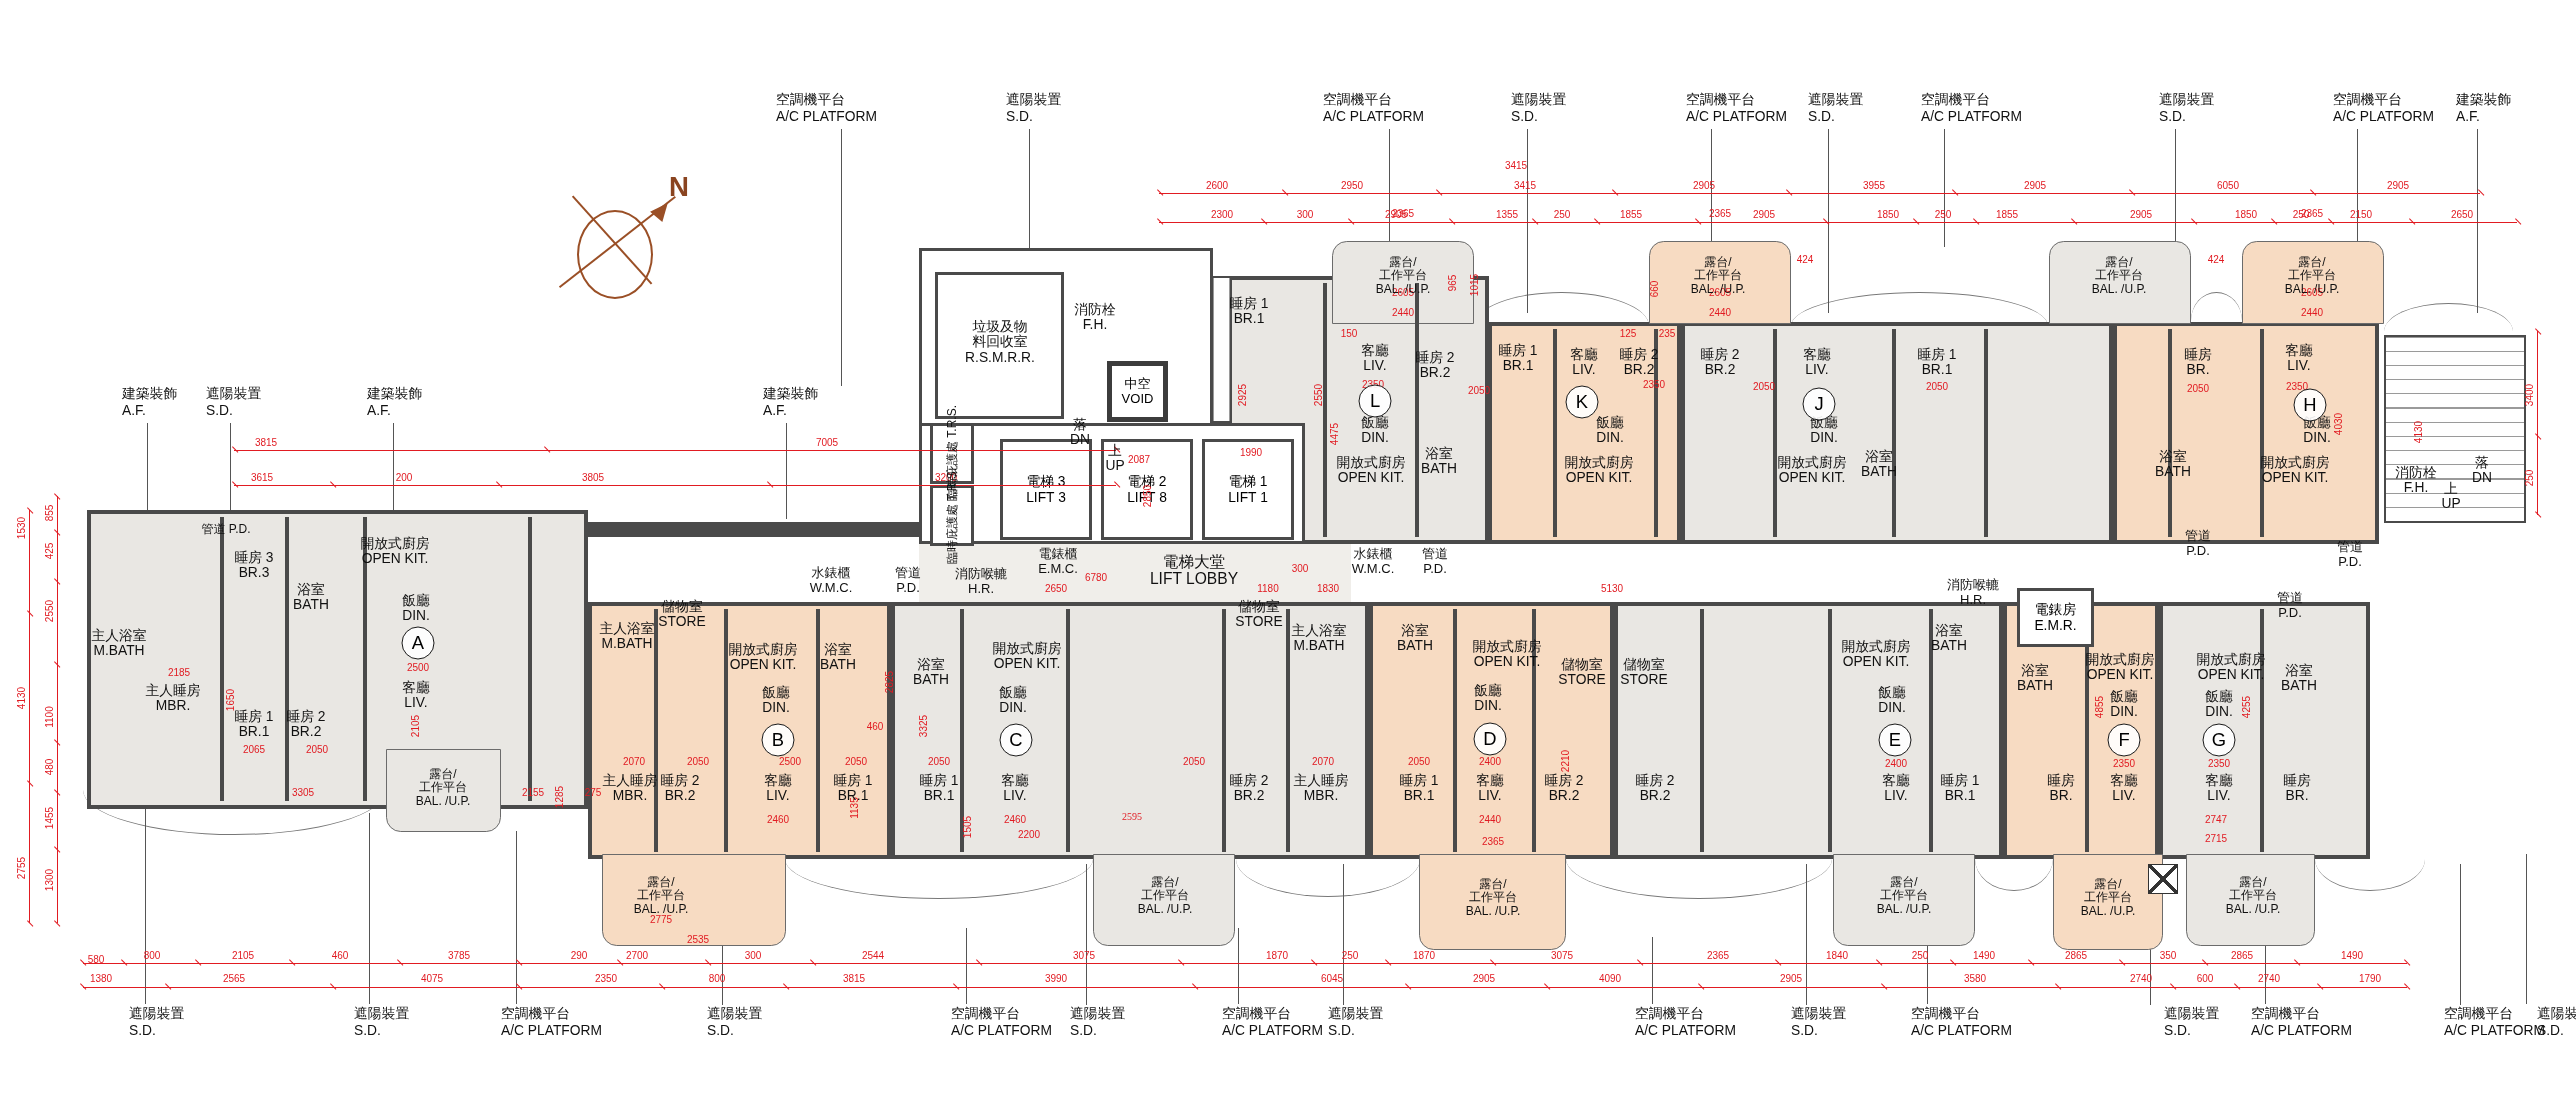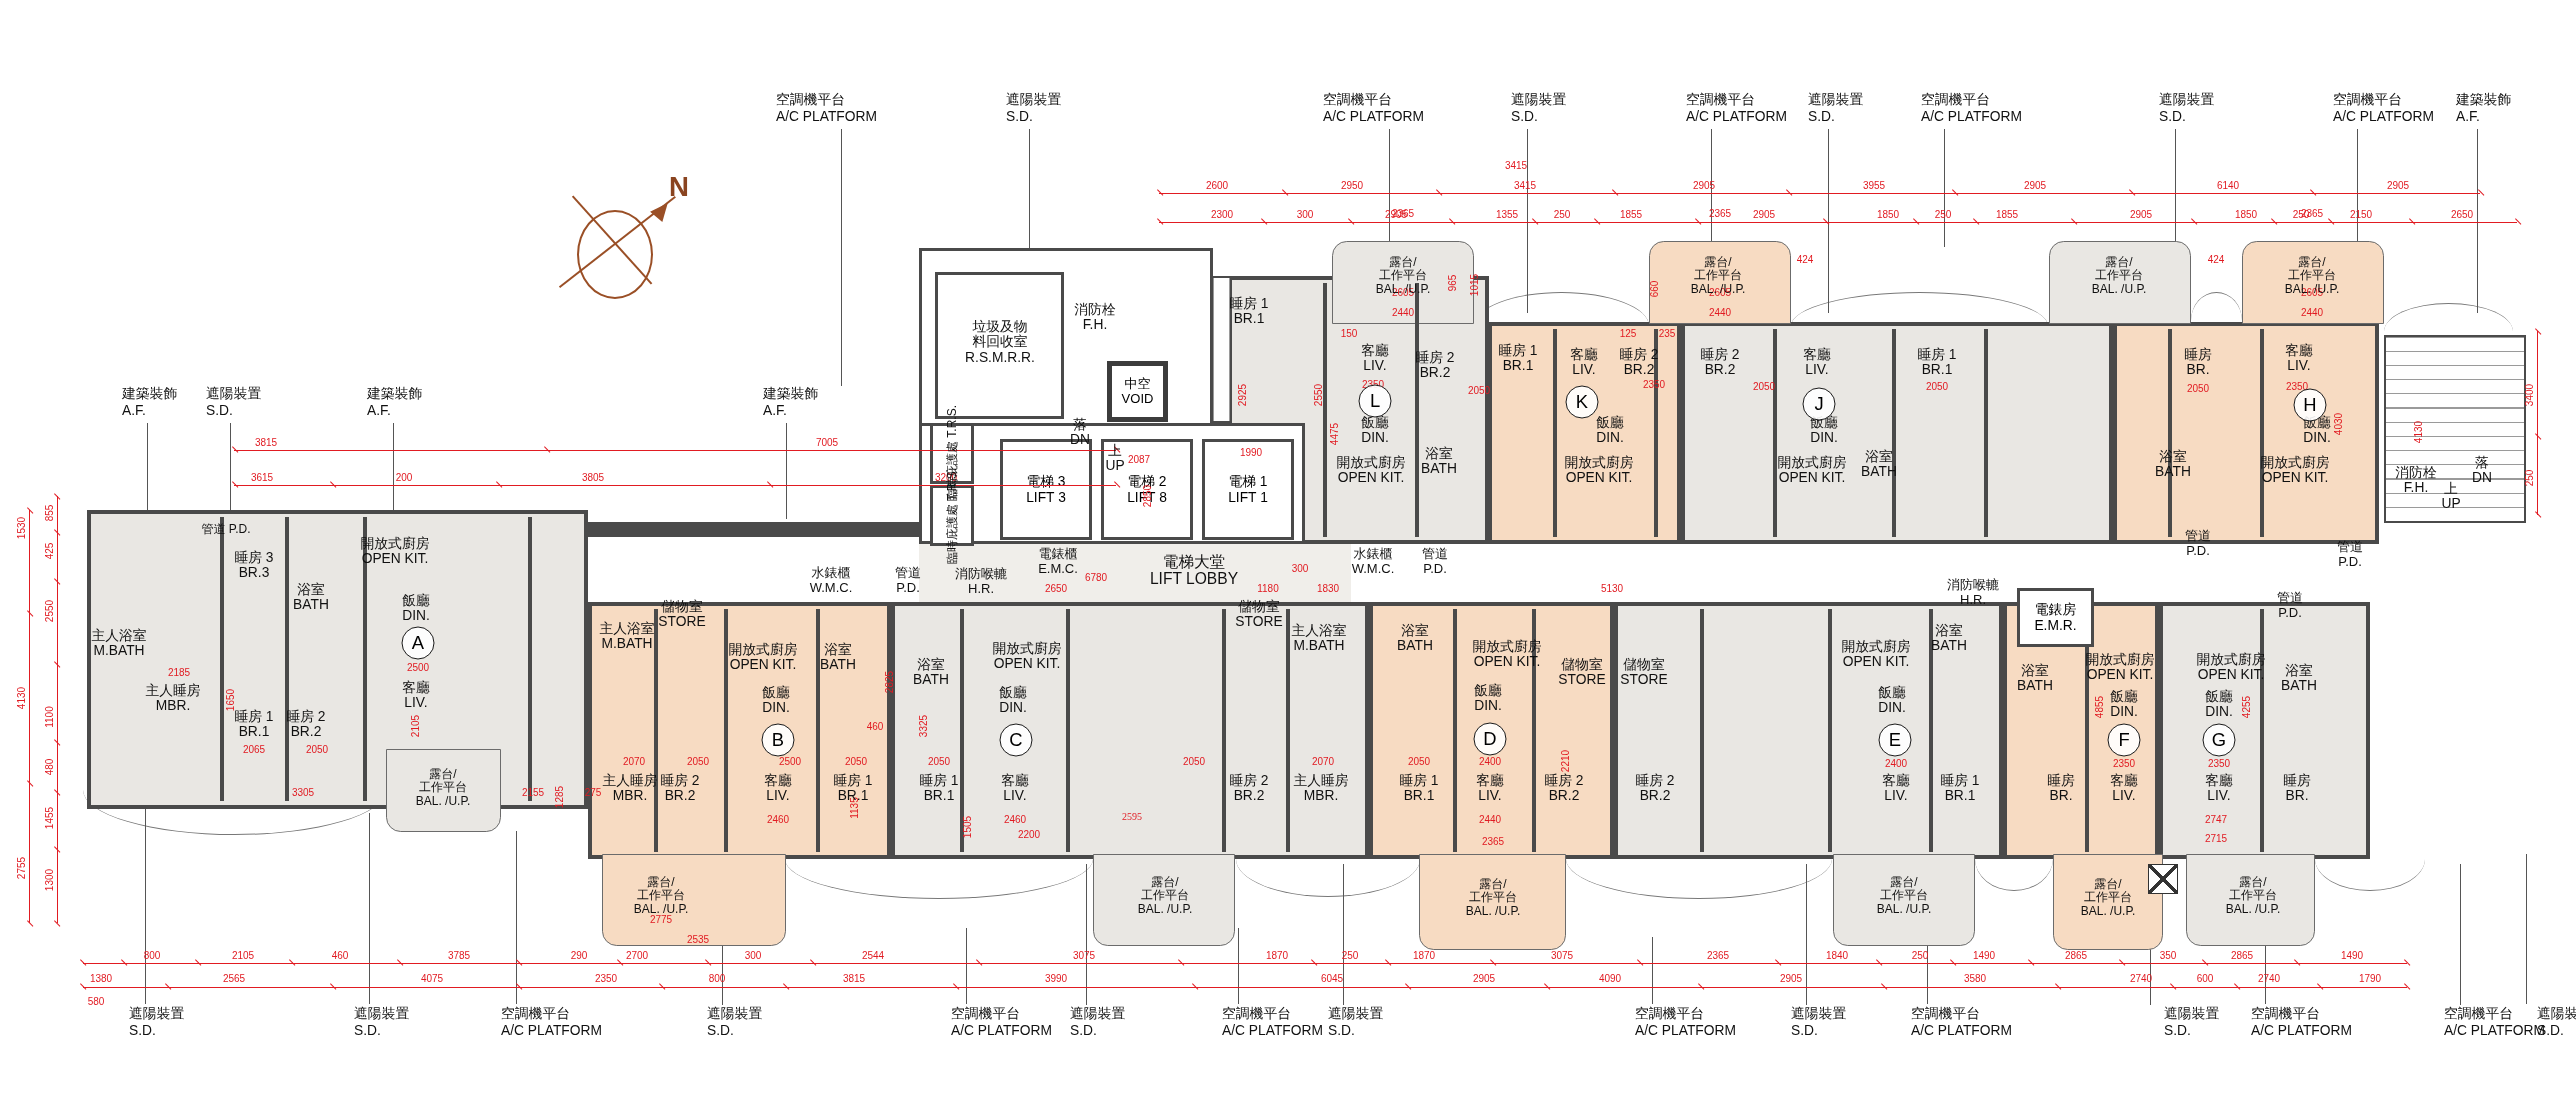--- a/index.html
+++ b/index.html
@@ -746,21 +746,21 @@
       <div class="dtick" style="left:1951px;top:192px;"></div>
       <div class="dtick" style="left:2128px;top:192px;"></div>
       <div class="dtick" style="left:2309px;top:192px;"></div>
       <div class="dtick" style="left:2477px;top:192px;"></div>
       <div class="dim" style="left:1217px;top:185px;"><span>2600</span></div>
       <div class="dim" style="left:1352px;top:185px;"><span>2950</span></div>
       <div class="dim" style="left:1525px;top:185px;"><span>3415</span></div>
       <div class="dim" style="left:1704px;top:185px;"><span>2905</span></div>
       <div class="dim" style="left:1874px;top:185px;"><span>3955</span></div>
       <div class="dim" style="left:2035px;top:185px;"><span>2905</span></div>
-      <div class="dim" style="left:2228px;top:185px;"><span>6140</span></div>
+      <div class="dim" style="left:2228px;top:185px;"><span>6050</span></div>
       <div class="dim" style="left:2398px;top:185px;"><span>2905</span></div>
       <div class="dline" style="left:1159px;top:222px;width:1358px;height:1.4px;"></div>
       <div class="dtick" style="left:1156px;top:221px;"></div>
       <div class="dtick" style="left:1260px;top:221px;"></div>
       <div class="dtick" style="left:1347px;top:221px;"></div>
       <div class="dtick" style="left:1448px;top:221px;"></div>
       <div class="dtick" style="left:1531px;top:221px;"></div>
       <div class="dtick" style="left:1593px;top:221px;"></div>
       <div class="dtick" style="left:1694px;top:221px;"></div>
       <div class="dtick" style="left:1822px;top:221px;"></div>
@@ -820,21 +820,21 @@
       <div class="dtick" style="left:1489px;top:962px;"></div>
       <div class="dtick" style="left:1636px;top:962px;"></div>
       <div class="dtick" style="left:1774px;top:962px;"></div>
       <div class="dtick" style="left:1875px;top:962px;"></div>
       <div class="dtick" style="left:1949px;top:962px;"></div>
       <div class="dtick" style="left:2027px;top:962px;"></div>
       <div class="dtick" style="left:2118px;top:962px;"></div>
       <div class="dtick" style="left:2201px;top:962px;"></div>
       <div class="dtick" style="left:2293px;top:962px;"></div>
       <div class="dtick" style="left:2403px;top:962px;"></div>
-      <div class="dim" style="left:96px;top:1001px;"><span>580</span></div>
+      <div class="dim" style="left:96px;top:959px;"><span>580</span></div>
       <div class="dim" style="left:152px;top:955px;"><span>800</span></div>
       <div class="dim" style="left:243px;top:955px;"><span>2105</span></div>
       <div class="dim" style="left:340px;top:955px;"><span>460</span></div>
       <div class="dim" style="left:459px;top:955px;"><span>3785</span></div>
       <div class="dim" style="left:579px;top:955px;"><span>290</span></div>
       <div class="dim" style="left:637px;top:955px;"><span>2700</span></div>
       <div class="dim" style="left:753px;top:955px;"><span>300</span></div>
       <div class="dim" style="left:873px;top:955px;"><span>2544</span></div>
       <div class="dim" style="left:1084px;top:955px;"><span>3075</span></div>
       <div class="dim" style="left:1277px;top:955px;"><span>1870</span></div>

